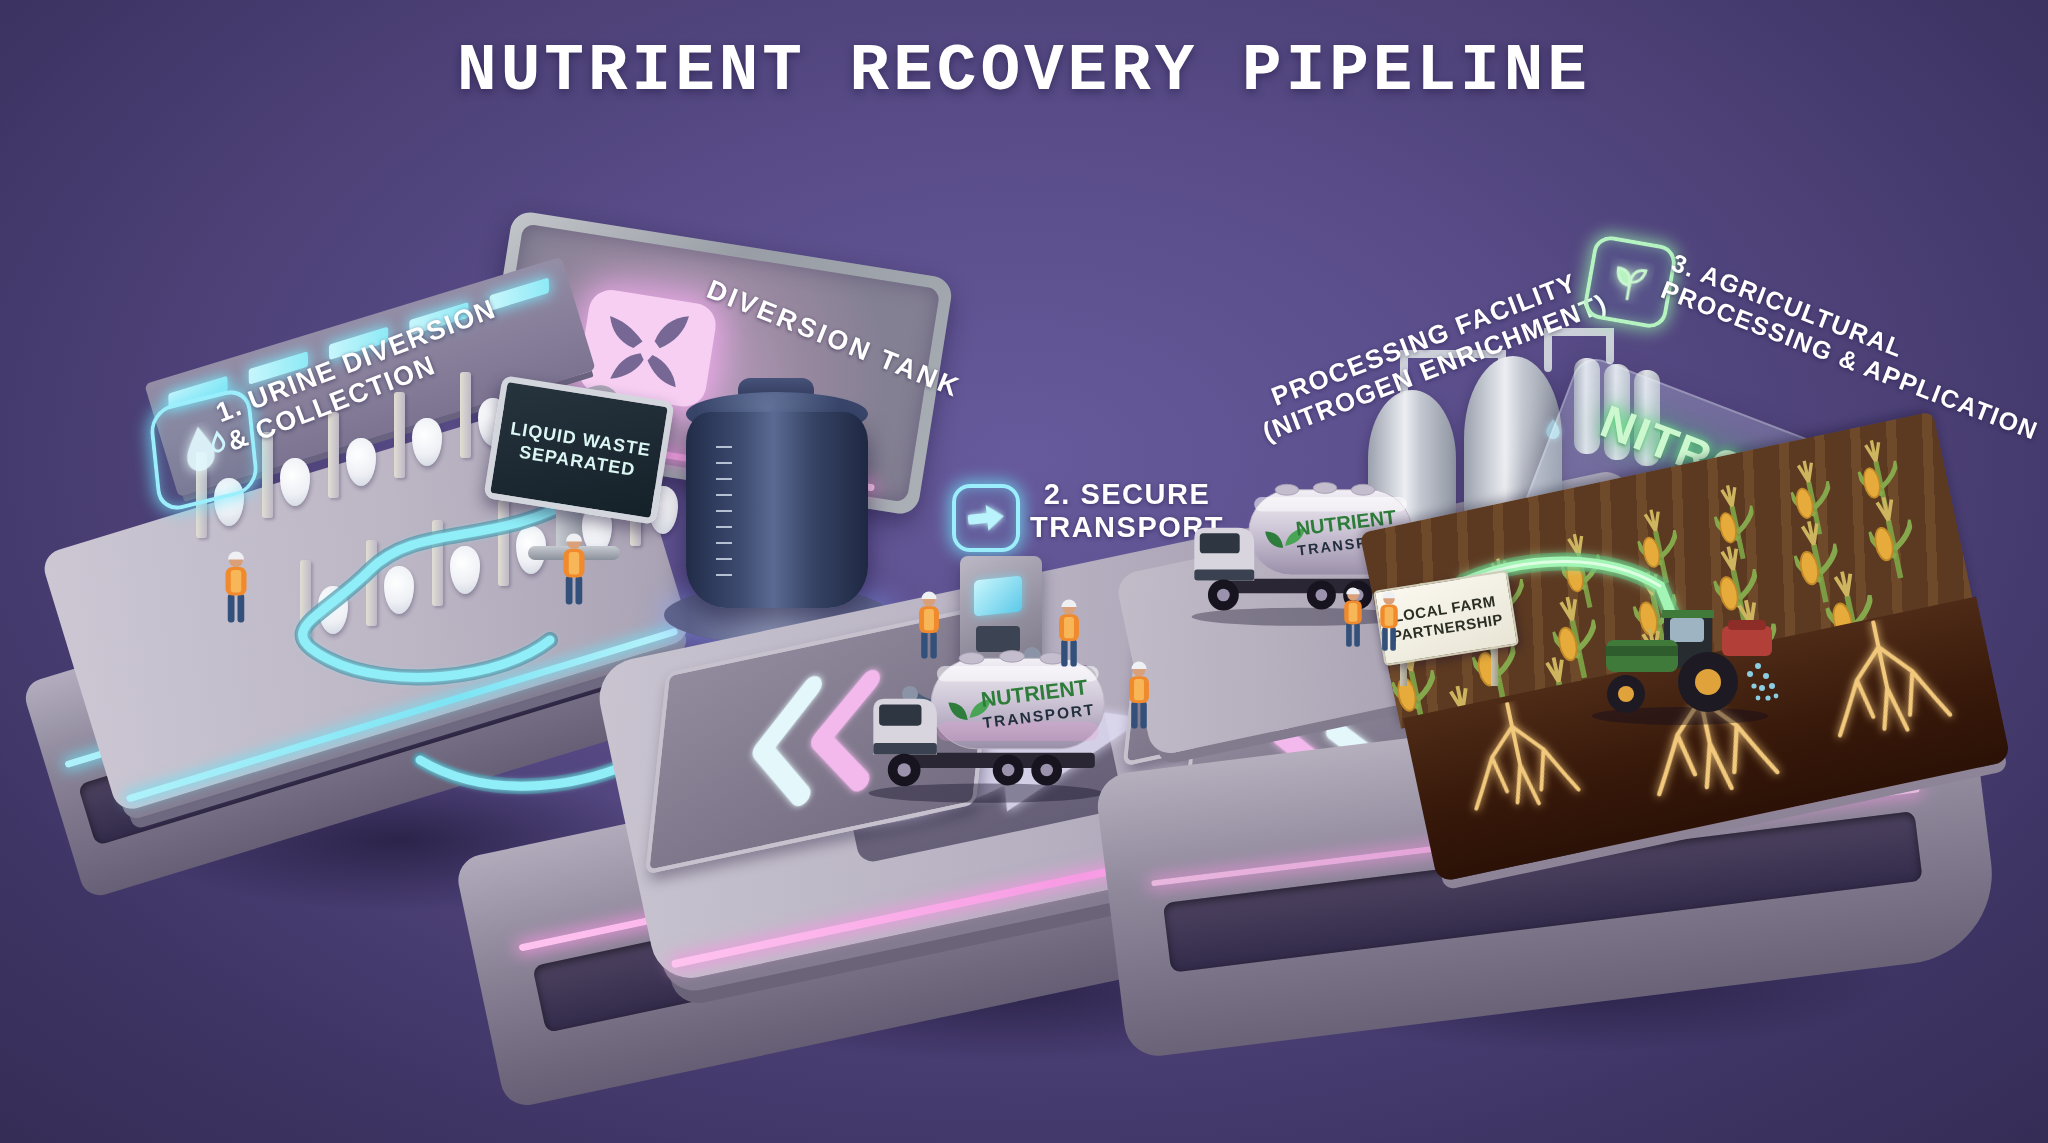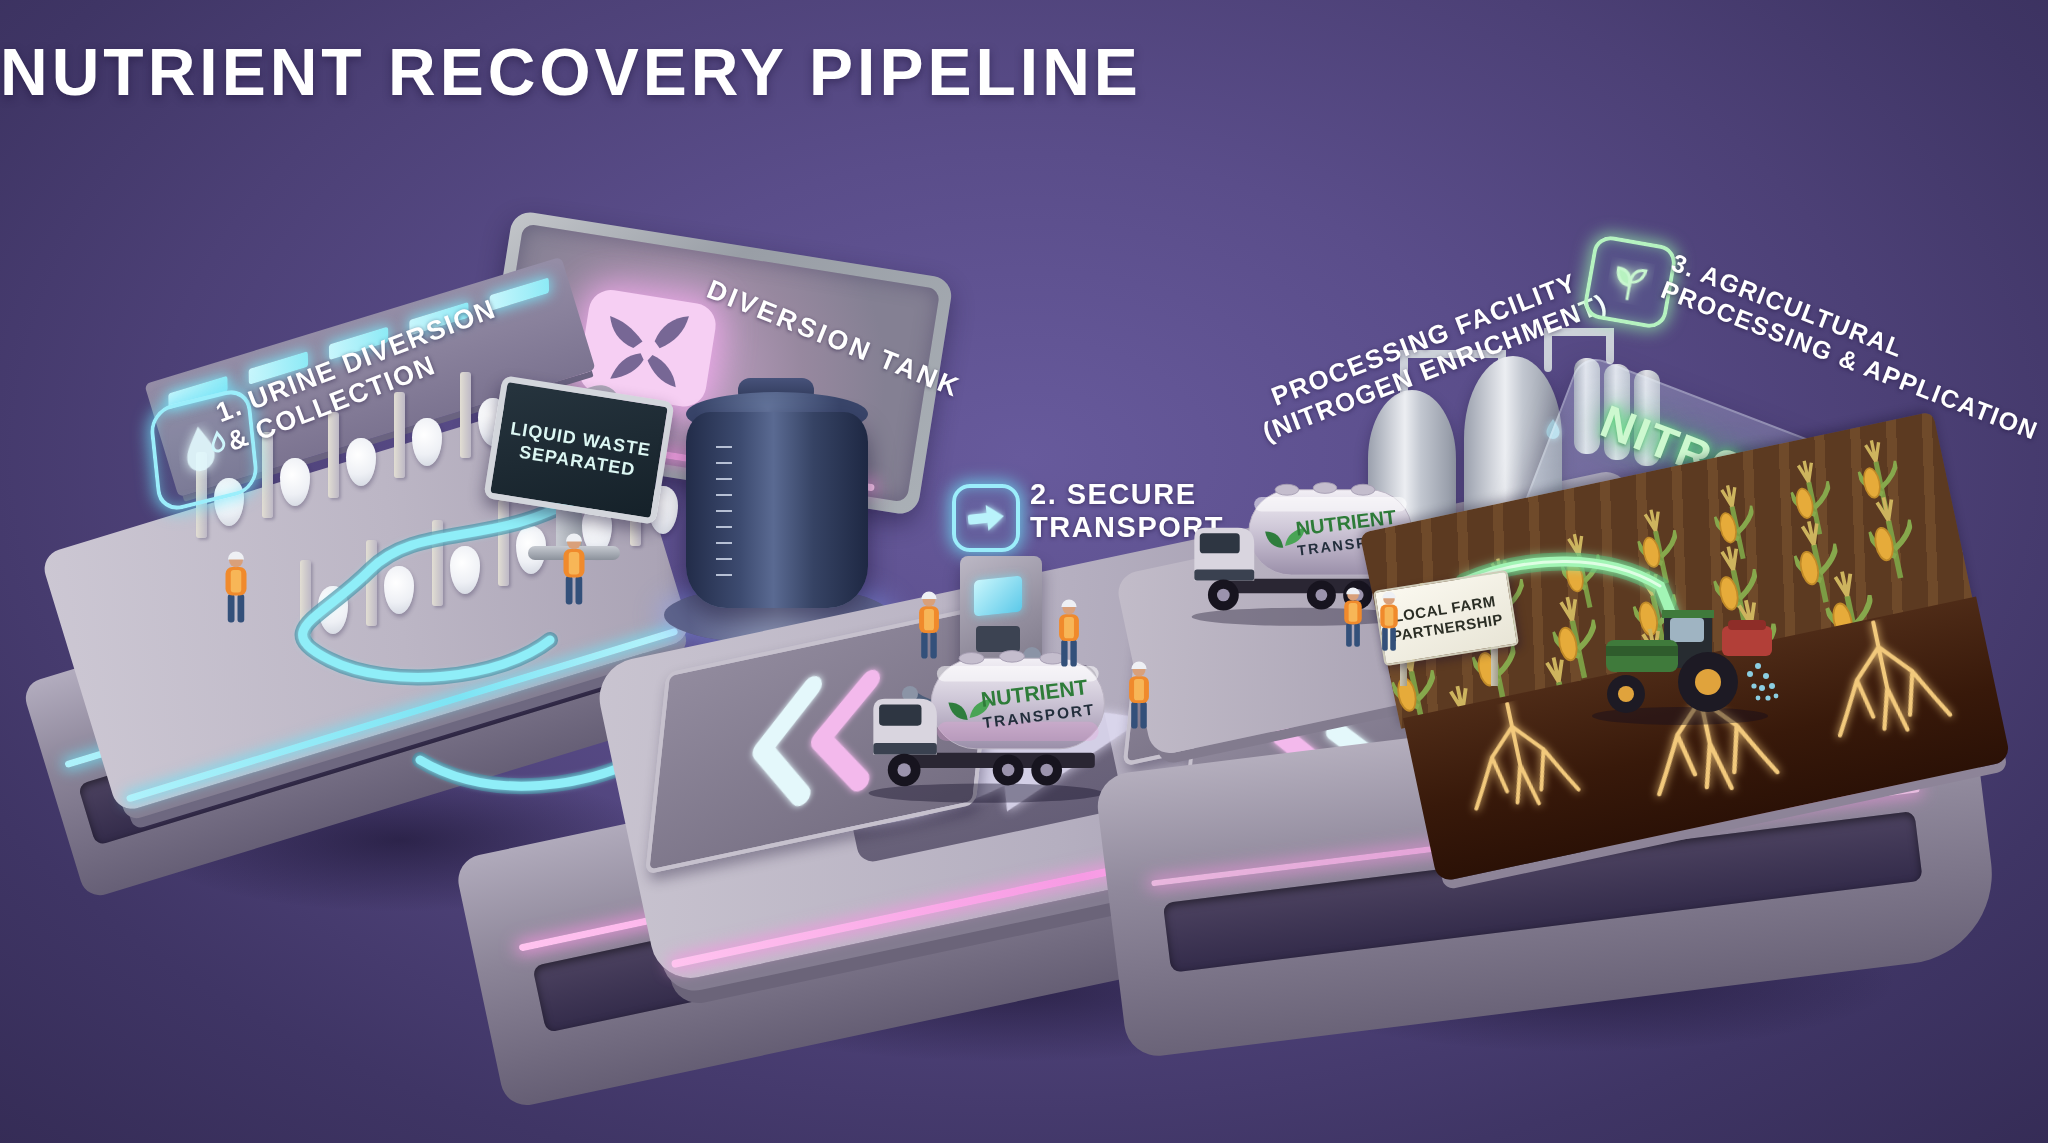--- a/index.html
+++ b/index.html
@@ -6,22 +6,22 @@
   #scene{
     position:relative;width:2048px;height:1143px;overflow:hidden;
     font-family:"Liberation Sans",sans-serif;
     background:
       radial-gradient(1500px 950px at 50% 40%, #675a9c 0%, #5a4d8a 32%, #4c4076 58%, #3f3565 78%, #352c56 100%);
   }
   .abs{position:absolute;}
   .lbl{color:#fff;font-weight:800;letter-spacing:1.5px;line-height:1.14;white-space:nowrap;
        text-shadow:0 1px 4px rgba(25,15,55,.55);}
   
-  .title{left:0;right:0;top:34px;text-align:left;font-size:66px;font-weight:800;
-         letter-spacing:4px;color:#fff;text-shadow:0 3px 8px rgba(30,20,60,.5);}
+  .title{left:0;right:0;top:34px;text-align:center;font-size:66px;font-weight:800;
+         letter-spacing:4px;color:#fff;text-shadow:0 3px 8px rgba(30,20,60,.5);font-family:Liberation Mono, monospace;}
   .subtitle{left:0;right:0;top:112px;text-align:center;font-size:27px;font-weight:300;
             color:#eae6f5;letter-spacing:.5px;text-shadow:0 2px 5px rgba(30,20,60,.4);}
   
   .gshadow{border-radius:50%;background:radial-gradient(closest-side,rgba(18,12,38,.55),rgba(18,12,38,0) 72%);}
   
   .slab{border-radius:20px;}
   .neon{border-radius:6px;}
   .neon.cyan{background:linear-gradient(90deg,#aef2fb,#7ce4f4 60%,#b8f4fc);box-shadow:0 0 14px 3px rgba(110,225,245,.8);}
   .neon.pink{background:linear-gradient(90deg,#ffc3ef,#f79ae4 60%,#ffc9f1);box-shadow:0 0 16px 4px rgba(245,150,225,.8);}
   .darkpanel{background:linear-gradient(180deg,#4c4260,#332b4a);border-radius:10px;box-shadow:inset 0 3px 8px rgba(0,0,0,.5);}
@@ -302,21 +302,21 @@
   </div>
 
   <div class="abs badge" style="left:952px;top:484px;width:60px;height:60px;">
     <svg width="40" height="38" viewBox="0 0 40 38" style="transform:rotate(-6deg)">
       <g fill="#b9f3fb" filter="url(#glow)">
         <rect x="2" y="14" width="20" height="10" rx="2"></rect>
         <polygon points="21,6 38,19 21,32"></polygon>
       </g>
     </svg>
   </div>
-  <div class="abs lbl" style="left:1030px;top:478px;font-size:29px;">
+  <div class="abs lbl" style="left:1030px;top:478px;font-size:29px;text-align:center;">
     <div>2. SECURE</div>
     <div>TRANSPORT</div>
   </div>
 
   <div class="abs kiosk">
     <div class="kscreen"></div>
     <div class="kslot"></div>
   </div>
   <svg class="abs" style="left:880px;top:622px;" width="190" height="130" viewBox="0 0 190 130">
     <path d="M152,34 C120,92 70,100 30,72" fill="none" stroke="#4d5e7a" stroke-width="10" stroke-linecap="round"></path>

